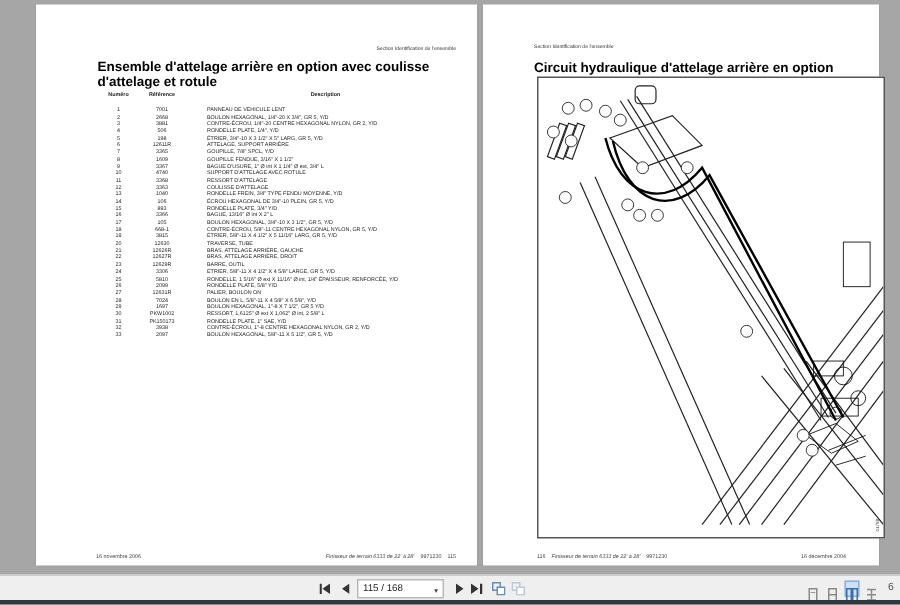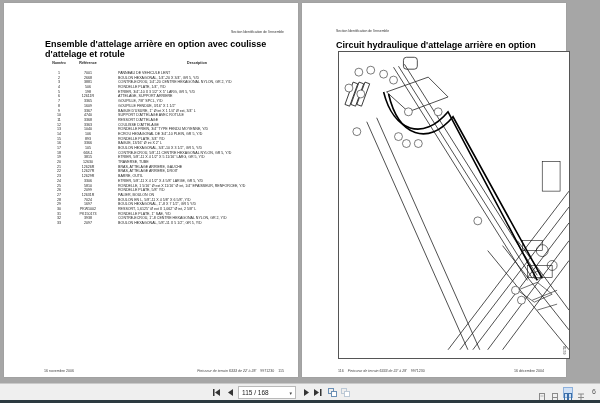--- a/index.html
+++ b/index.html
@@ -1,21 +1,21 @@
 <!DOCTYPE html>
 <html><head>
 <meta charset="utf-8">
 <style>
   * { box-sizing: border-box; margin: 0; padding: 0; }
   html, body { width: 600px; height: 403px; overflow: hidden; }
   body { background: #a9a9a9; font-family: "Liberation Sans", sans-serif; position: relative; }
 
   .viewer { position: absolute; left: 0; top: 0; width: 600px; height: 383px; background: #a6a6a6; }
 
-  .page { position: absolute; background: #ffffff; top: 3px; height: 374px; box-shadow: 0 0 1px #888; }
+  .page { position: absolute; background: #ffffff; top: 3px; height: 374px; box-shadow: 0 0 1px #888; margin-left: 20px; }
   .page.left { left: 4px; width: 294px; }
   .page.right { left: 302px; width: 264px; }
 
   .section-hdr { position: absolute; font-size: 3.4px; color: #333; white-space: nowrap; }
   .left .section-hdr { right: 14px; top: 27px; }
   .right .section-hdr { left: 34px; top: 26px; }
 
   .page-title { position: absolute; font-weight: bold; color: #000; font-size: 9px; line-height: 10px; }
   .left .page-title { left: 41px; top: 36px; width: 245px; }
   .right .page-title { left: 34px; top: 37px; width: 245px; white-space: nowrap; }

